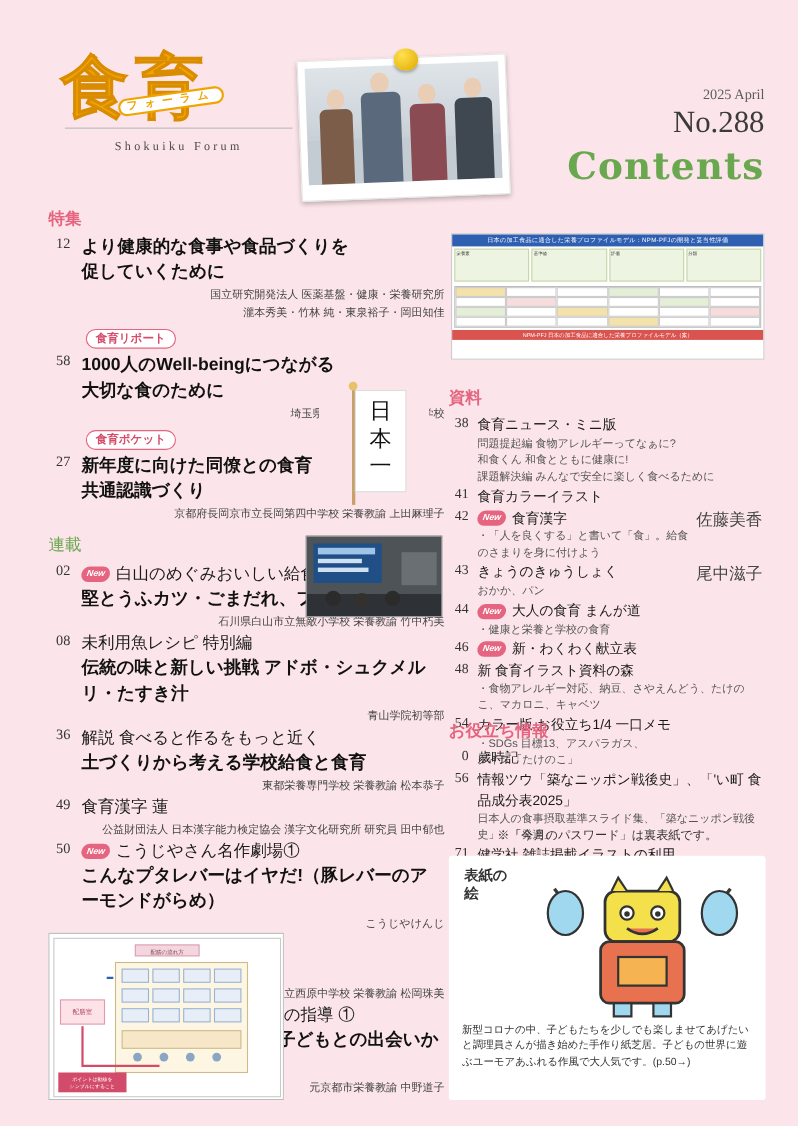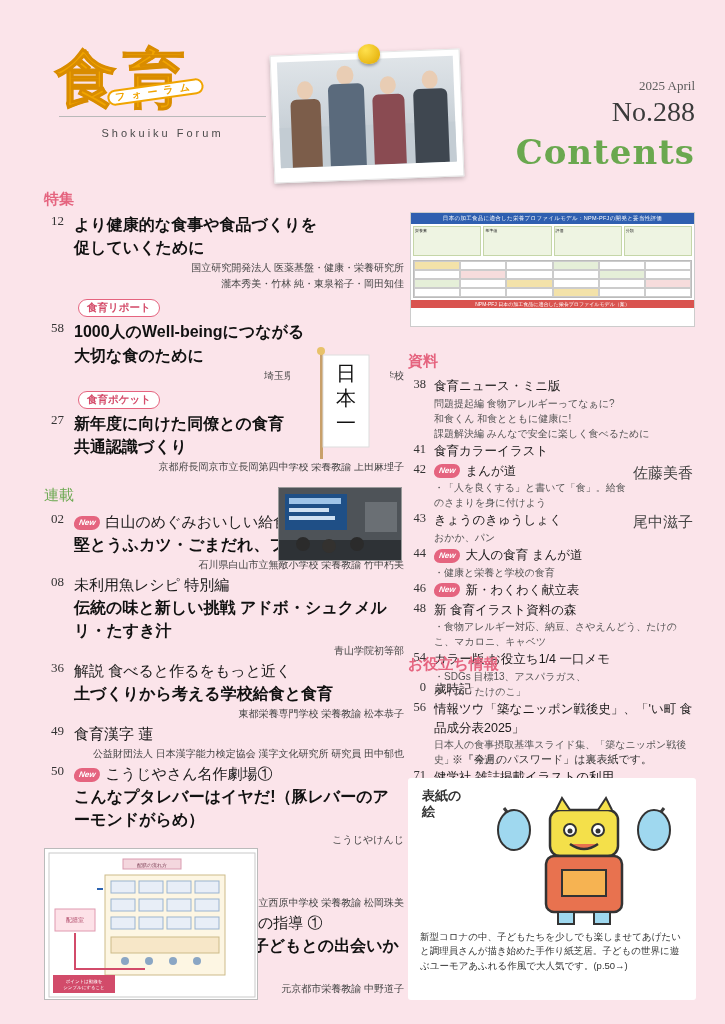--- a/index.html
+++ b/index.html
@@ -42,21 +42,21 @@
     transform: rotate(-8deg);
     font-family: "Liberation Sans", sans-serif;
     -webkit-text-stroke: 0;
   }
   .logo-sub {
     margin-top: 10px;
     text-align: center;
     font-size: 11px;
     letter-spacing: 3px;
     color: #4b4b4b;
-    font-family: Liberation Sans, sans-serif;
+    font-family: Liberation Serif, serif;
   }
   .logo-rule { border-top: 1px solid #b9b9b9; margin: 6px 4px 4px 4px; }
 
   
   .photo-card {
     position: absolute; left: 272px; top: 52px;
     width: 190px; height: 128px;
     background: #fff;
     border: 1px solid #e6e6e6;
     box-shadow: 0 2px 5px rgba(0,0,0,.25);
@@ -443,21 +443,21 @@
       <div class="r-pg">41</div>
       <div class="r-body">
           <div>食育カラーイラスト</div>
         </div>
     </div>
 
     <div class="r-row">
       <div class="r-pg">42</div>
       <div class="r-body">
         <div>
-          <span class="new-tag">New</span><span>まんが道</span>
+          <span class="new-tag">New</span><span>食育漢字</span>
           <span class="r-author" style="float:right">佐藤美香</span>
         </div>
         <div class="r-note">・「人を良くする」と書いて「食」。給食のさまりを身に付けよう</div>
       </div>
     </div>
 
     <div class="r-row">
       <div class="r-pg">43</div>
       <div class="r-body">
         <div>

